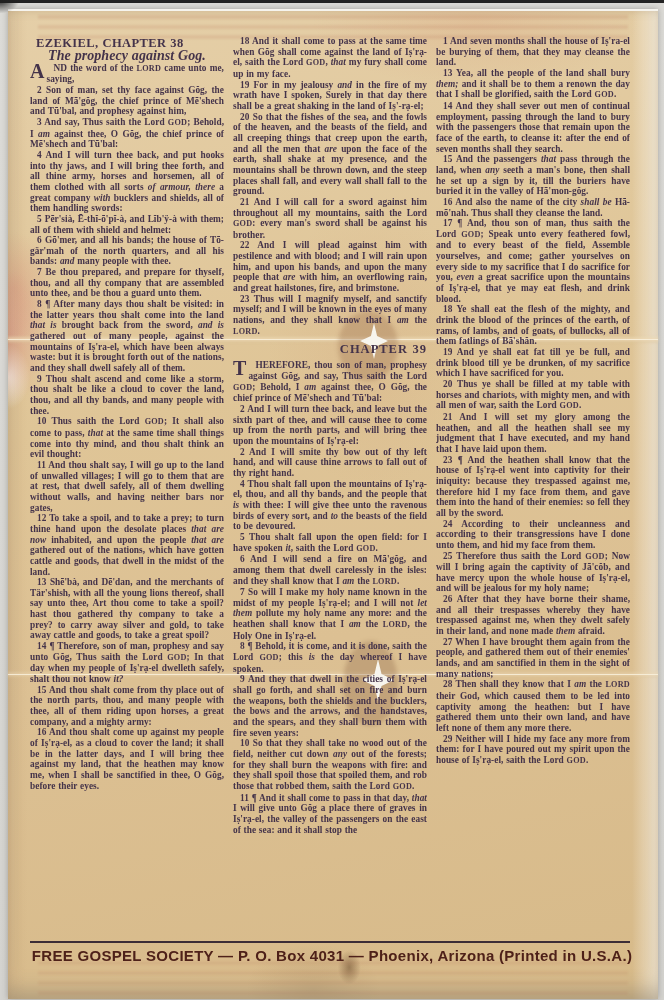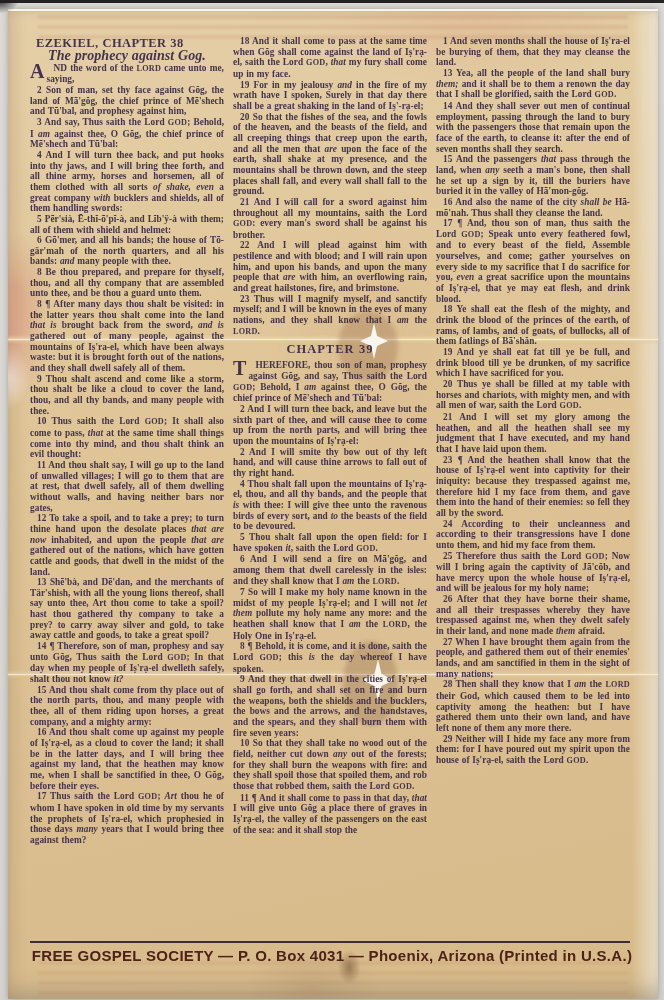--- a/index.html
+++ b/index.html
@@ -49,21 +49,21 @@
   .col{width:194px;height:902px;overflow:hidden;
     font-size:9.3px;line-height:10.65px;font-weight:bold;
     text-align:justify;letter-spacing:.04px;word-spacing:.4px;}
   .verse{margin:0;text-indent:7px;}
   .verse.noindent{text-indent:0;}
   .verse i{font-style:italic;}
   .sc{font-size:.88em;letter-spacing:.03em;}
   .dropcap{float:left;font-size:20px;line-height:17.5px;font-weight:bold;padding-right:2px;text-indent:0;}
   .ch-heading{font-weight:bold;font-size:12.5px;line-height:14px;letter-spacing:.4px;margin:0 0 1px 6px;white-space:nowrap;}
   .ch-subheading{font-style:italic;font-weight:bold;font-size:14px;text-align:center;margin:0 0 1px 0;}
-  .ch39-heading{font-weight:bold;font-size:12.5px;line-height:15px;text-align:center;letter-spacing:1px;margin:5px 0 3px 0;}
+  .ch39-heading{font-weight:bold;font-size:12.5px;line-height:15px;text-align:right;letter-spacing:1px;margin:5px 0 3px 0;}
 
   .footer-rule{position:absolute;left:30px;top:941px;width:600px;height:2.4px;background:#3c2d36;z-index:3;}
   .footer-text{
     position:absolute;left:0;top:947px;width:664px;text-align:center;z-index:3;
     font-family:"Liberation Sans","DejaVu Sans",sans-serif;
     font-weight:bold;font-size:15px;letter-spacing:.3px;color:#4e2119;
   }
 </style>
 </head>
 <body>
@@ -87,34 +87,33 @@
   <div class="hole" style="left:354px;top:648px;width:32px;height:42px;"></div>
 </div>
 
 <div class="content">
   <div class="col">
       <div class="ch-heading">EZEKIEL, CHAPTER 38</div>
       <div class="ch-subheading">The prophecy against Gog.</div>
       <p class="verse"><span class="dropcap">A</span>ND the word of the <span class="sc">LORD</span> came unto me, saying,</p>
       <p class="verse">2 Son of man, set thy face against Gŏg, the land of Mā'gŏg, the chief prince of Mē'shech and Tū'bal, and prophesy against him,</p>
       <p class="verse">3 And say, Thus saith the Lord <span class="sc">GOD</span>; Behold, I <i>am</i> against thee, O Gŏg, the chief prince of Mē'shech and Tū'bal:</p>
-      <p class="verse">4 And I will turn thee back, and put hooks into thy jaws, and I will bring thee forth, and all thine army, horses and horsemen, all of them clothed with all sorts <i>of shake, even</i> a great company <i>with</i> bucklers and shields, all of them handling swords:</p>
+      <p class="verse">4 And I will turn thee back, and put hooks into thy jaws, and I will bring thee forth, and all thine army, horses and horsemen, all of them clothed with all sorts <i>of armour, there</i> a great company <i>with</i> bucklers and shields, all of them handling swords:</p>
       <p class="verse">5 Pēr'sià, Ē-thĭ-ō'pĭ-à, and Lĭb'ÿ-à with them; all of them with shield and helmet:</p>
       <p class="verse">6 Gō'mer, and all his bands; the house of Tō-gär'mah of the north quarters, and all his bands: <i>and</i> many people with thee.</p>
-      <p class="verse">8 Be thou prepared, and prepare for thyself, thou, and all thy company that are assembled unto thee, and be thou a guard unto them.</p>
+      <p class="verse">7 Be thou prepared, and prepare for thyself, thou, and all thy company that are assembled unto thee, and be thou a guard unto them.</p>
       <p class="verse">8 ¶ After many days thou shalt be visited: in the latter years thou shalt come into the land <i>that is</i> brought back from the sword, <i>and is</i> gathered out of many people, against the mountains of Iṣ'ra-el, which have been always waste: but it is brought forth out of the nations, and they shall dwell safely all of them.</p>
       <p class="verse">9 Thou shalt ascend and come like a storm, thou shalt be like a cloud to cover the land, thou, and all thy bands, and many people with thee.</p>
       <p class="verse">10 Thus saith the Lord <span class="sc">GOD</span>; It shall also come to pass, <i>that</i> at the same time shall things come into thy mind, and thou shalt think an evil thought:</p>
       <p class="verse">11 And thou shalt say, I will go up to the land of unwalled villages; I will go to them that are at rest, that dwell safely, all of them dwelling without walls, and having neither bars nor gates,</p>
       <p class="verse">12 To take a spoil, and to take a prey; to turn thine hand upon the desolate places <i>that are now</i> inhabited, and upon the people <i>that are</i> gathered out of the nations, which have gotten cattle and goods, that dwell in the midst of the land.</p>
       <p class="verse">13 Shē'bà, and Dē'dan, and the merchants of Tär'shish, with all the young lions thereof, shall say unto thee, Art thou come to take a spoil? hast thou gathered thy company to take a prey? to carry away silver and gold, to take away cattle and goods, to take a great spoil?</p>
       <p class="verse">14 ¶ Therefore, son of man, prophesy and say unto Gŏg, Thus saith the Lord <span class="sc">GOD</span>; In that day when my people of Iṣ'rạ-el dwelleth safely, shalt thou not know <i>it?</i></p>
       <p class="verse">15 And thou shalt come from thy place out of the north parts, thou, and many people with thee, all of them riding upon horses, a great company, and a mighty army:</p>
       <p class="verse">16 And thou shalt come up against my people of Iṣ'rạ-el, as a cloud to cover the land; it shall be in the latter days, and I will bring thee against my land, that the heathen may know me, when I shall be sanctified in thee, O Gŏg, before their eyes.</p>
-      <p class="verse">17 Thus saith the Lord <span class="sc">GOD</span>; <i>Art</i> thou he of whom I have spoken in old time by my servants the prophets of Iṣ'ra-el, which prophesied in those days <i>many</i> years that I would bring thee against them?</p>
     </div>
   <div class="col">
       <p class="verse">18 And it shall come to pass at the same time when Gŏg shall come against the land of Iṣ'rạ-el, saith the Lord <span class="sc">GOD</span>, <i>that</i> my fury shall come up in my face.</p>
       <p class="verse">19 For in my jealousy <i>and</i> in the fire of my wrath have I spoken, Surely in that day there shall be a great shaking in the land of Iṣ'-rạ-el;</p>
       <p class="verse">20 So that the fishes of the sea, and the fowls of the heaven, and the beasts of the field, and all creeping things that creep upon the earth, and all the men that <i>are</i> upon the face of the earth, shall shake at my presence, and the mountains shall be thrown down, and the steep places shall fall, and every wall shall fall to the ground.</p>
       <p class="verse">21 And I will call for a sword against him throughout all my mountains, saith the Lord <span class="sc">GOD</span>: every man's sword shall be against his brother.</p>
       <p class="verse">22 And I will plead against him with pestilence and with blood; and I will rain upon him, and upon his bands, and upon the many people that <i>are</i> with him, an overflowing rain, and great hailstones, fire, and brimstone.</p>
       <p class="verse">23 Thus will I magnify myself, and sanctify myself; and I will be known in the eyes of many nations, and they shall know that I <i>am</i> the <span class="sc">LORD</span>.</p>
       <div class="ch39-heading">CHAPTER 39</div>
       <p class="verse"><span class="dropcap">T</span>HEREFORE, thou son of man, prophesy against Gŏg, and say, Thus saith the Lord <span class="sc">GOD</span>; Behold, I <i>am</i> against thee, O Gŏg, the chief prince of Mē'shech and Tū'bal:</p>

